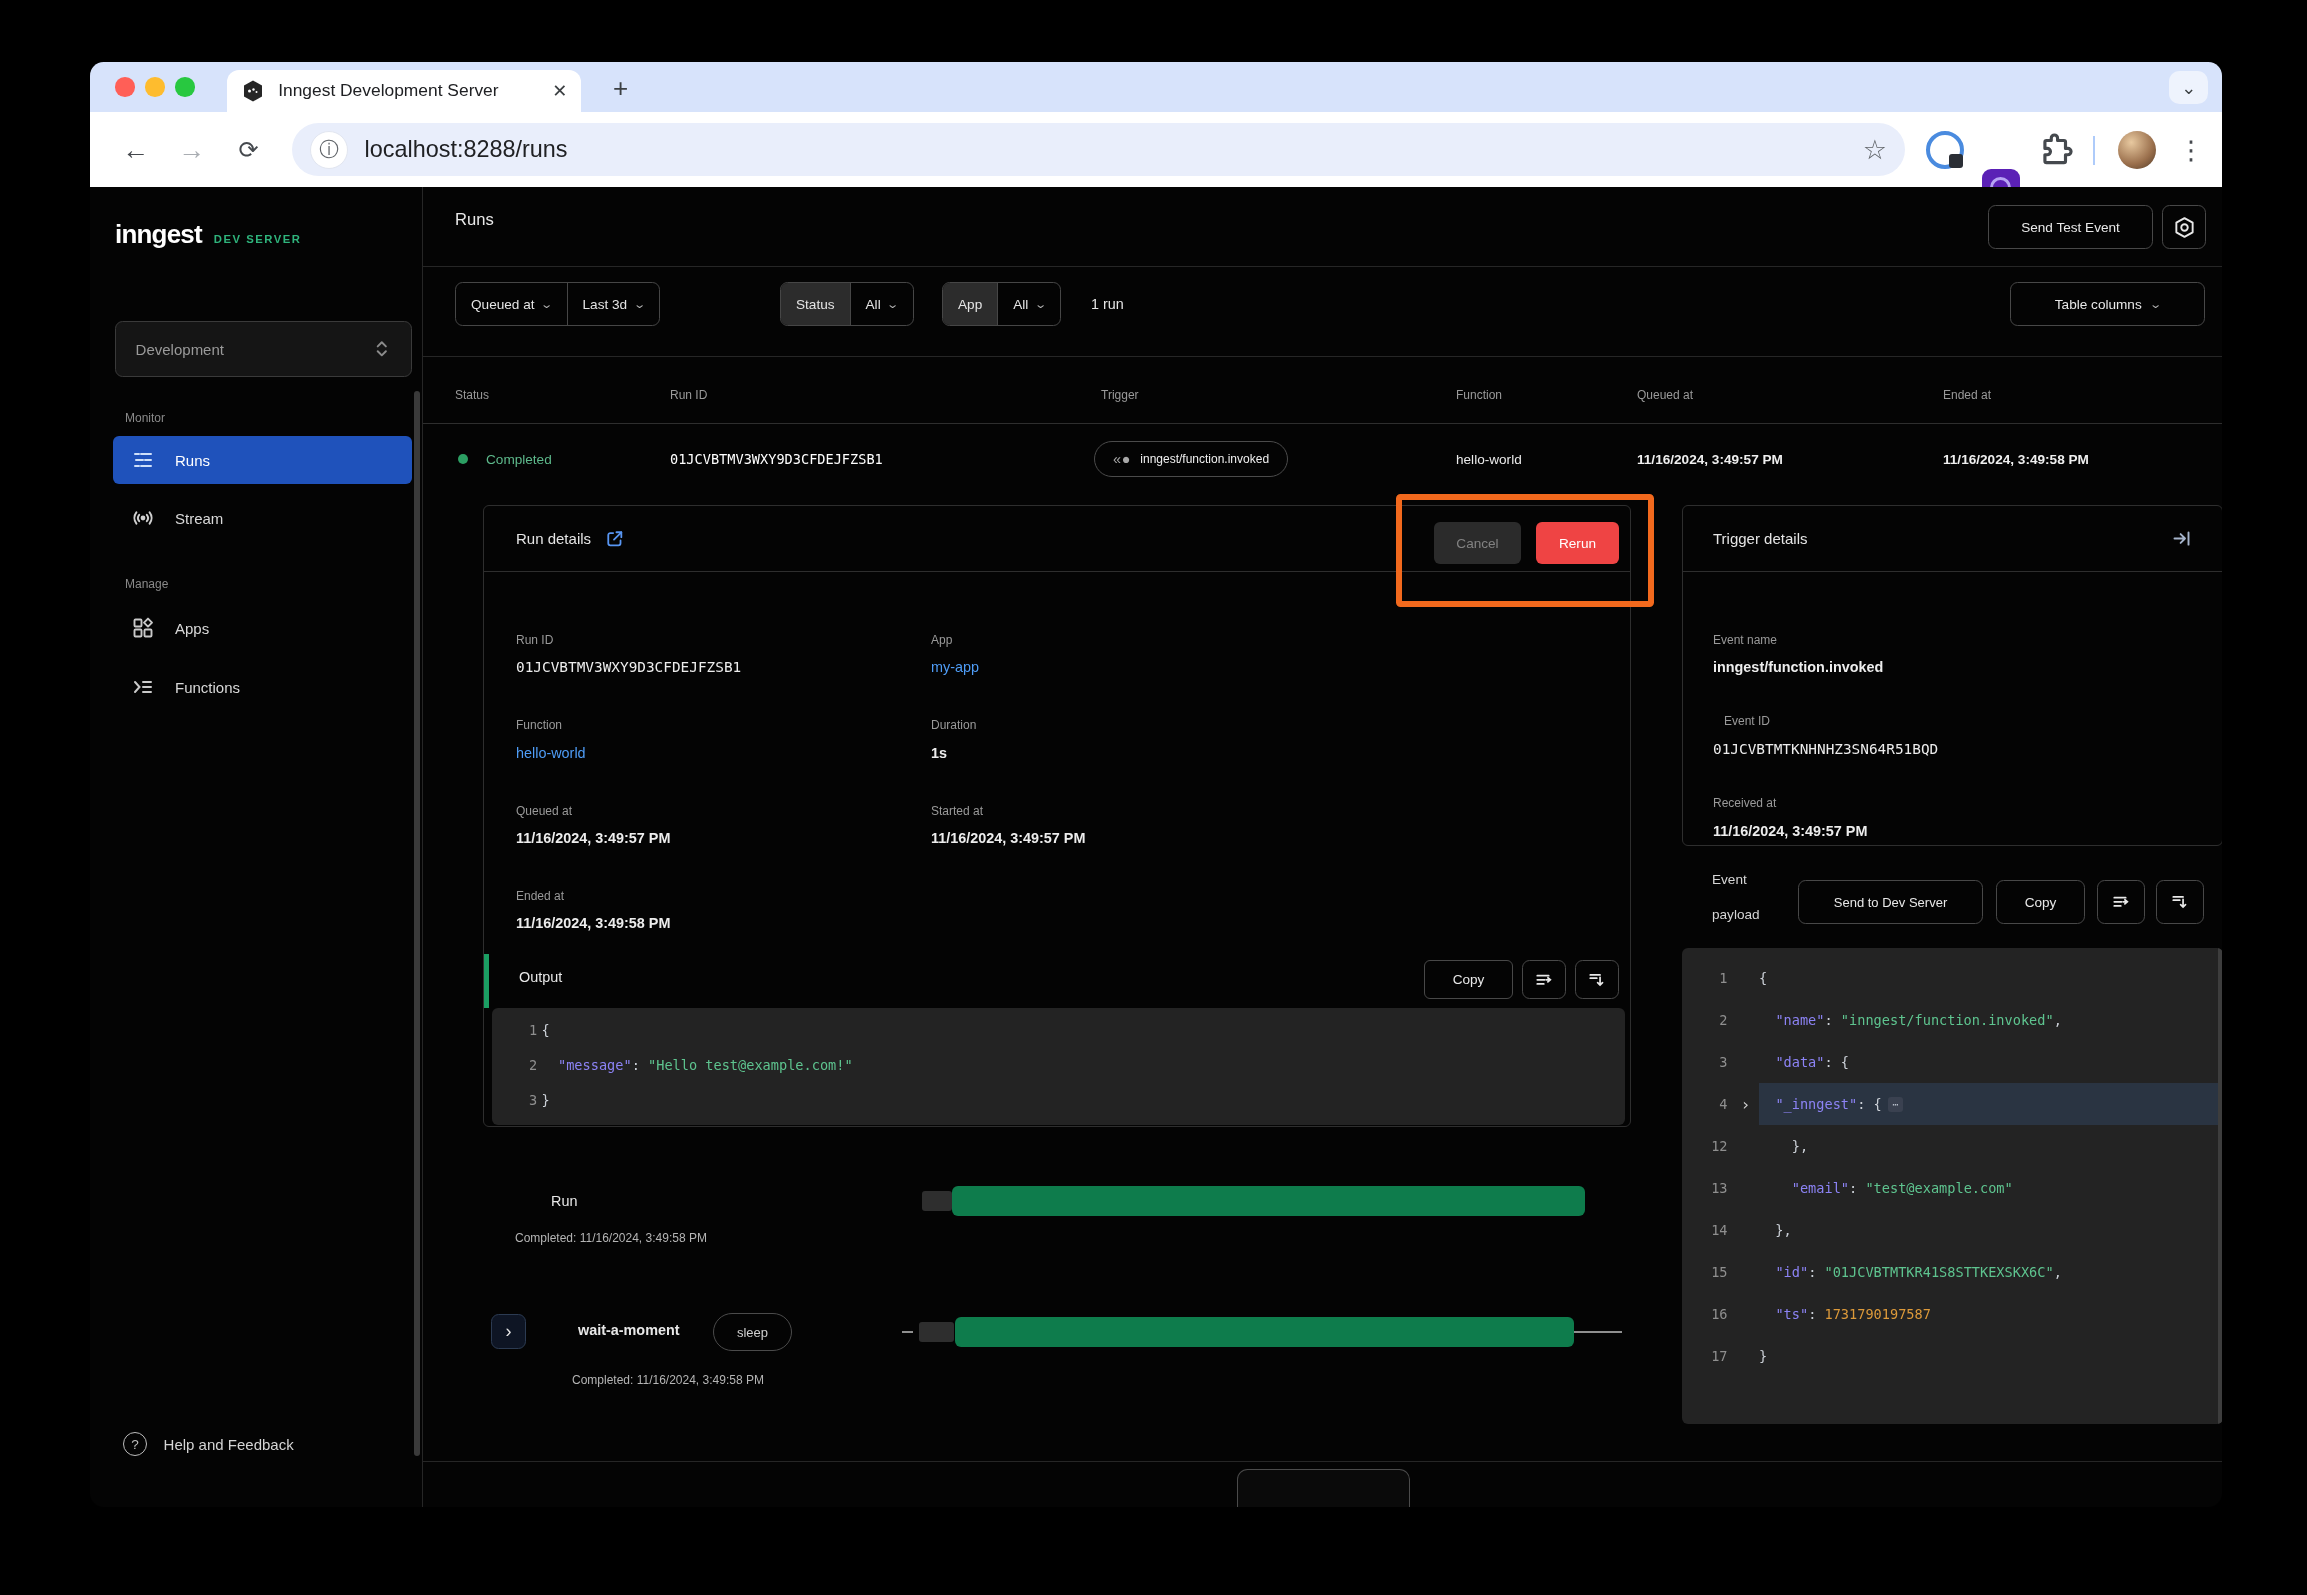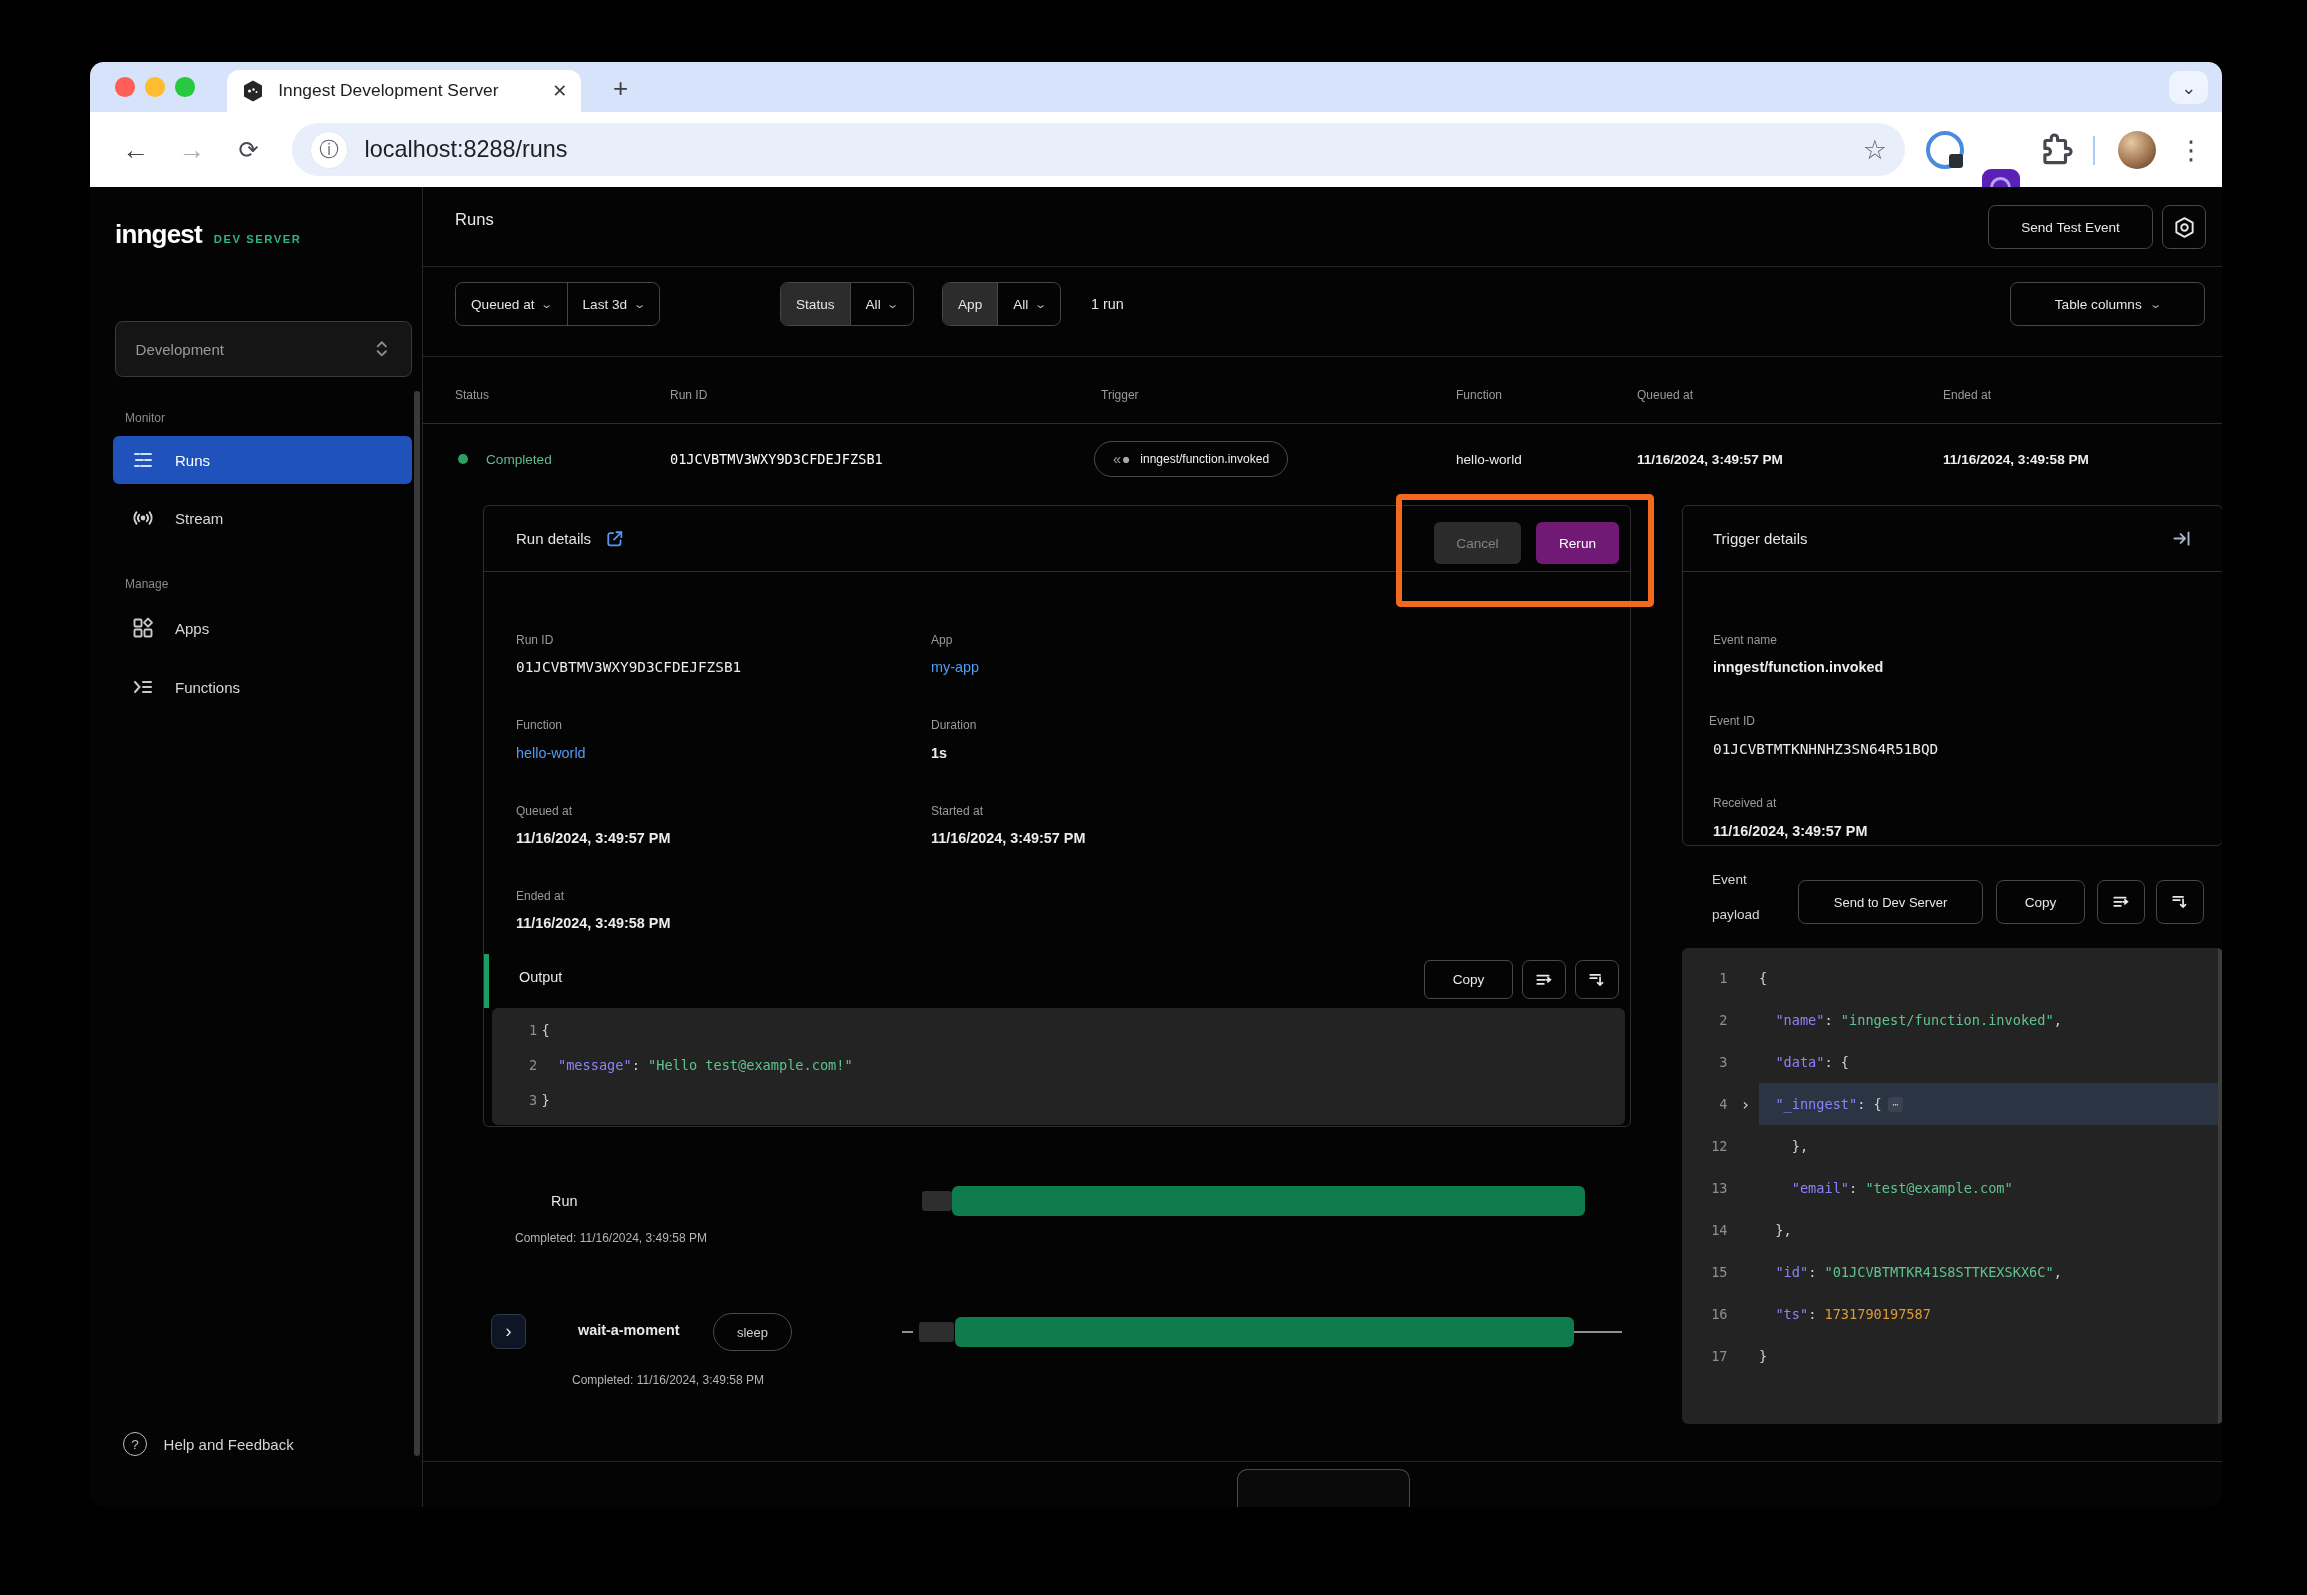--- a/index.html
+++ b/index.html
@@ -70,21 +70,21 @@
   
   .panel{position:absolute;border:0.8px solid #2e2e2e;border-radius:6px;box-sizing:border-box;}
   .panel-hd{position:absolute;left:0;right:0;top:0;height:65px;display:flex;align-items:center;padding:0 32px;box-sizing:border-box;gap:13.6px;}
   .panel-title{font-size:15px;color:#e5e5e5;}
   .flabel{position:absolute;font-size:12px;color:#9a9a9a;}
   .fvalue{position:absolute;font-size:14.4px;color:#ededed;}
   .fvalue.bold{font-weight:700;}
   .link{color:#4f9df7;}
   .btn-sm{position:absolute;display:flex;align-items:center;justify-content:center;border-radius:6px;font-size:13.6px;box-sizing:border-box;}
   .btn-cancel{background:#2b2b2b;color:#828282;}
-  .btn-rerun{background:#701a75;color:#fff;}
+  .btn-rerun{background:#ef4444;color:#fff;}
   .btn-ghost{border:1.5px solid #484848;color:#e8e8e8;background:transparent;}
   .icon-btn{position:absolute;border:1.5px solid #484848;border-radius:7.6px;display:flex;align-items:center;justify-content:center;box-sizing:border-box;}
 
   
   .codeblock{position:absolute;background:#232323;border-radius:6px;overflow:hidden;}
   .code-line{display:flex;align-items:center;font-family:"DejaVu Sans Mono",monospace;font-size:13.6px;}
   .ln{flex:0 0 50px;text-align:right;color:#8f8f8f;padding-right:4.5px;box-sizing:border-box;}
   .caret-col{flex:0 0 27px;text-align:center;color:#cfcfcf;font-size:16.6px;}
   .line-body{flex:1;white-space:pre;display:flex;align-items:center;height:100%;}
   .code-line.hl .line-body{background:#2a3442;}
@@ -352,21 +352,21 @@
         <div class="panel" style="left:1259px;top:318px;width:541px;height:341px">
           <div class="panel-hd" style="padding:0 30px;justify-content:space-between">
             <span class="panel-title">Trigger details</span>
             <svg width="21" height="21" viewBox="0 0 24 24" fill="none" stroke="#a5b4cb" stroke-width="2.2" stroke-linecap="round" stroke-linejoin="round">
                 <path d="M4 12h12M11 7l5 5-5 5M20 5v14"></path>
               </svg>
           </div>
           <div class="hdiv" style="top:65px;background:#2e2e2e"></div>
           <div class="flabel" style="left:30px;top:127px">Event name</div>
           <div class="fvalue bold" style="left:30px;top:153px">inngest/function.invoked</div>
-          <div class="flabel" style="left:26px;top:208px">Event ID</div>
+          <div class="flabel" style="left:41px;top:208px">Event ID</div>
           <div class="fvalue mono" style="left:30px;top:235px">01JCVBTMTKNHNHZ3SN64R51BQD</div>
           <div class="flabel" style="left:30px;top:290px">Received at</div>
           <div class="fvalue bold" style="left:30px;top:317px">11/16/2024, 3:49:57 PM</div>
         </div>
 
         <div class="abs" style="left:1289px;top:675px;font-size:13.6px;color:#d6d6d6;line-height:35px">
           <div>Event</div>
           <div>payload</div>
         </div>
         <div class="btn abs" style="left:1375px;top:693px;width:185px;height:44px;font-size:13px">

